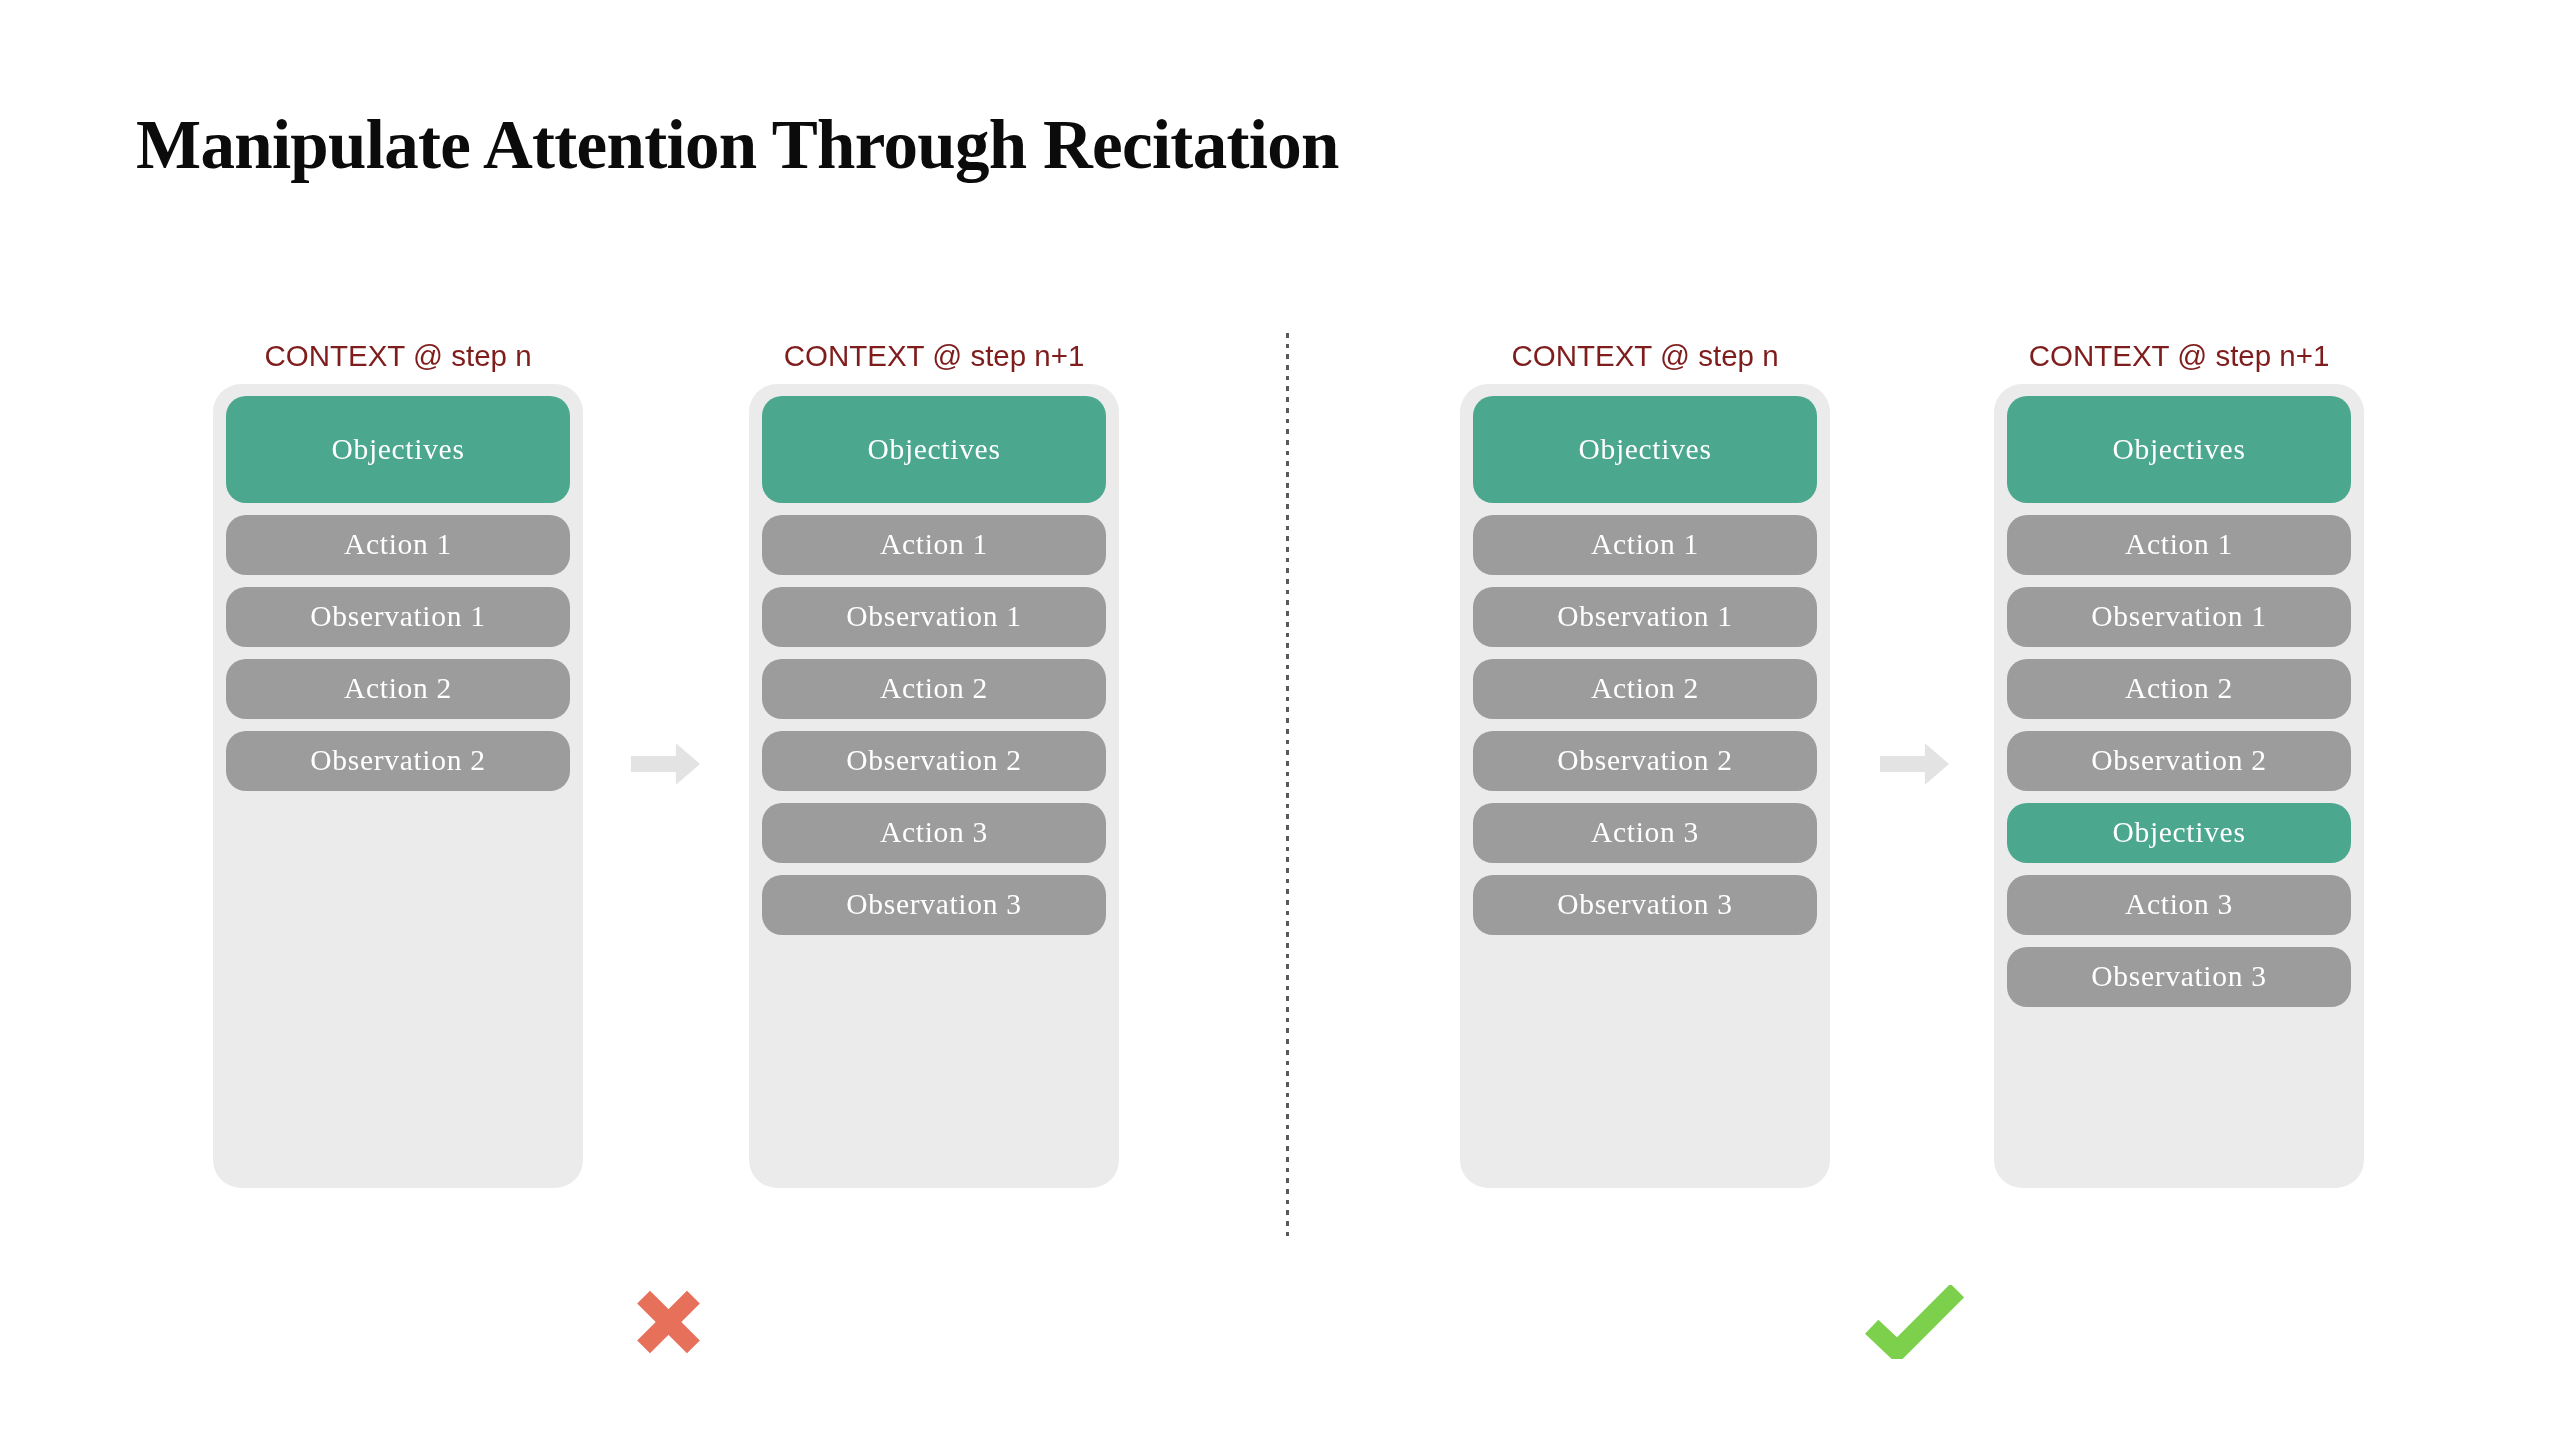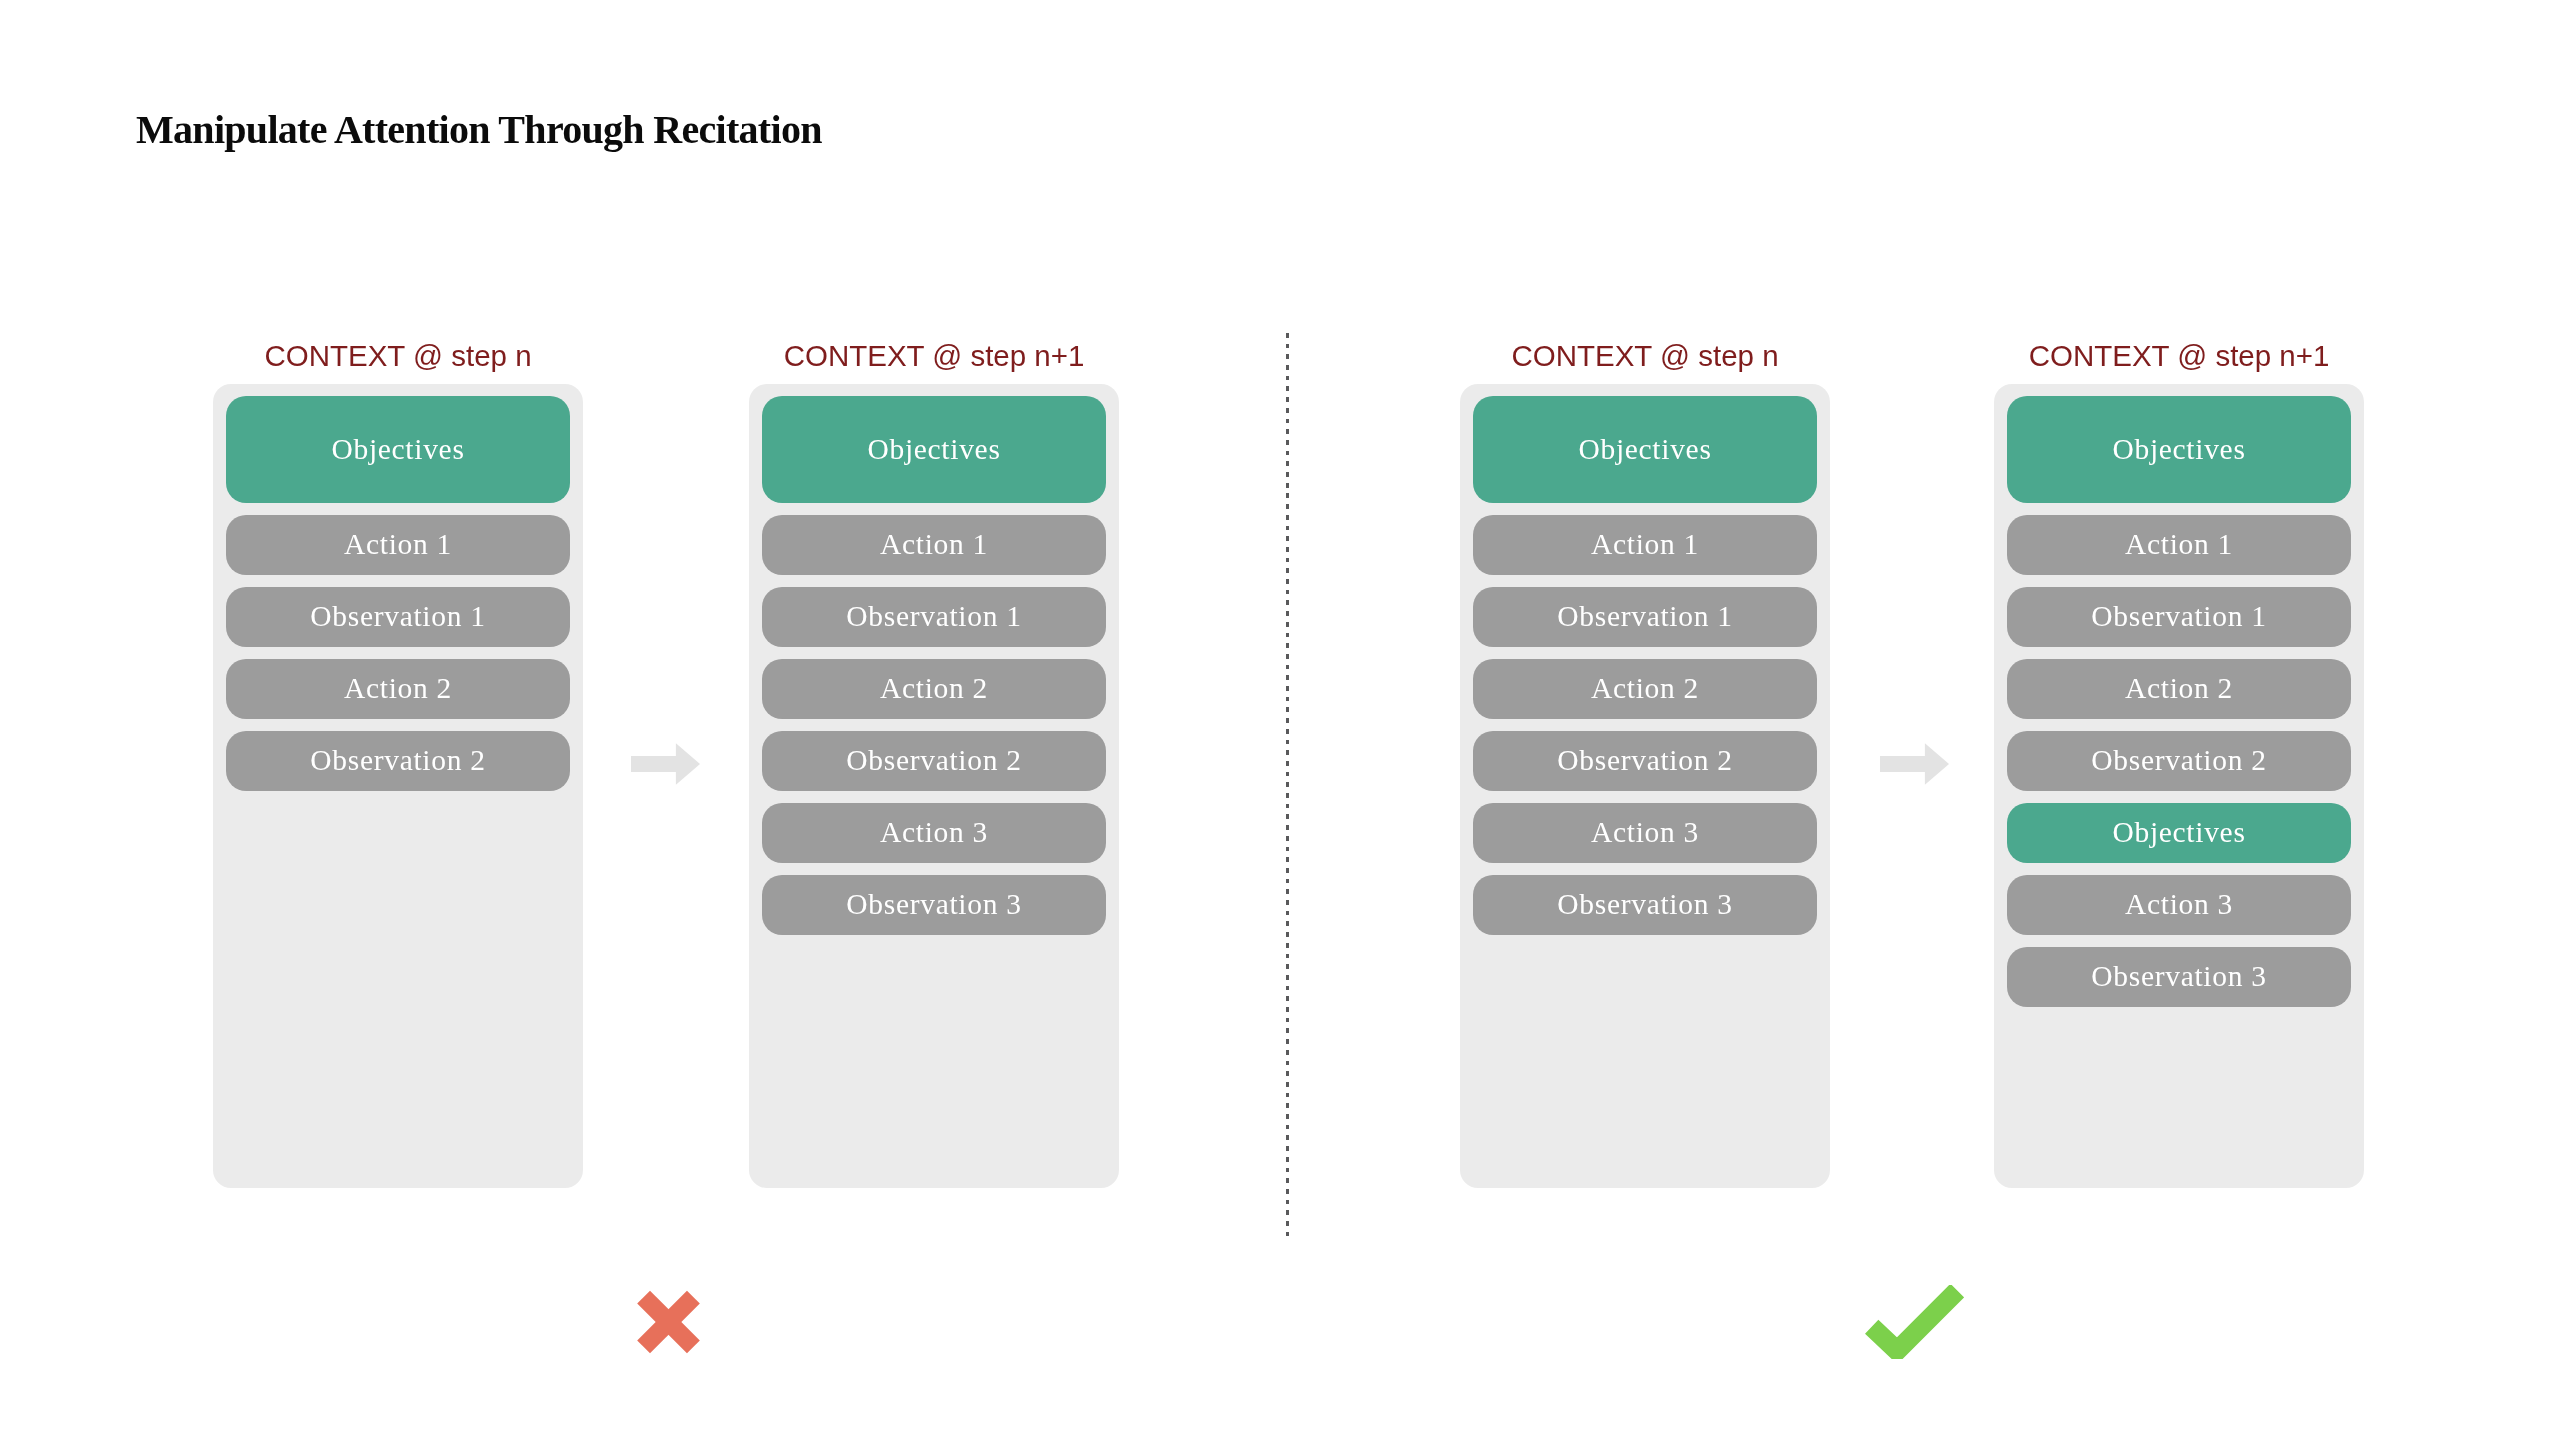--- a/index.html
+++ b/index.html
@@ -8,21 +8,21 @@
     background:#ffffff;
     position:relative;
     overflow:hidden;
     font-family:"Liberation Sans", sans-serif;
   }
   .title{
     position:absolute;
     left:136px; top:106px;
     font-family:"Liberation Serif", serif;
     font-weight:700;
-    font-size:40px;
+    font-size:69px;
     letter-spacing:-0.7px;
     color:#0b0b0b;
     white-space:nowrap;
   }
   .col{
     position:absolute;
     top:339px;
     width:370px;
   }
   .col-header{
@@ -30,21 +30,21 @@
     line-height:34px;
     text-align:center;
     font-size:29.5px;
     color:#7f1d1d;
     white-space:nowrap;
   }
   .panel{
     margin-top:10.7px;
     height:804px;
     background:#ebebeb;
-    border-radius:18px;
+    border-radius:28px;
     padding-top:12px;
     box-sizing:border-box;
   }
   .box{
     height:60px;
     margin:0 13.4px 12px 13.4px;
     border-radius:20px;
     background:#9c9c9c;
     color:#ffffff;
     font-family:"Liberation Serif", serif;

